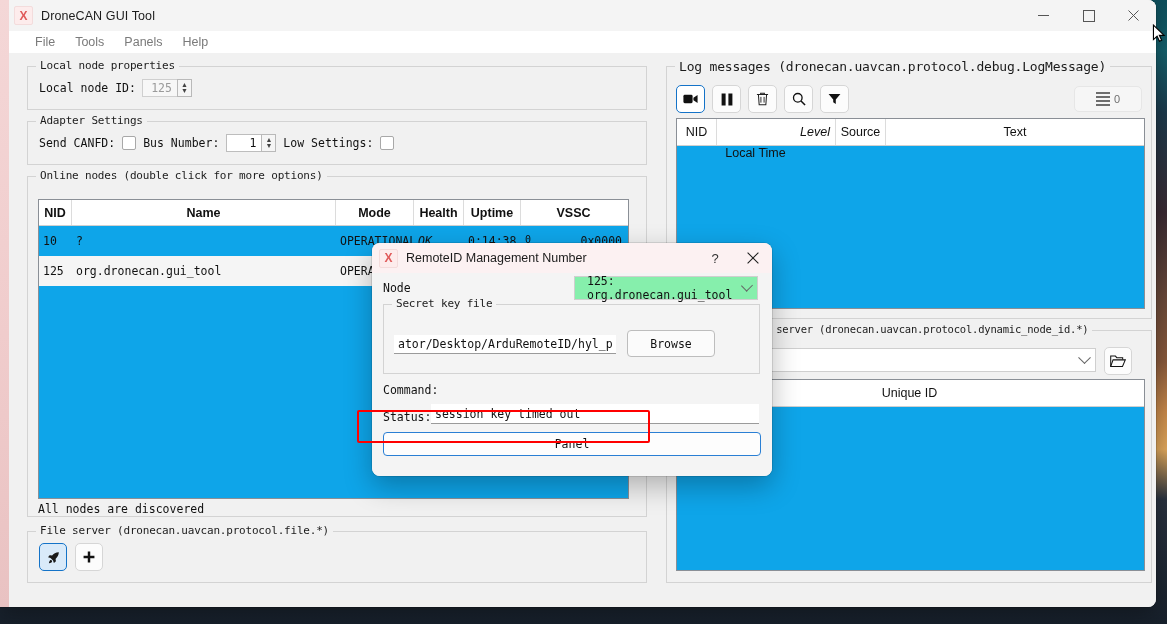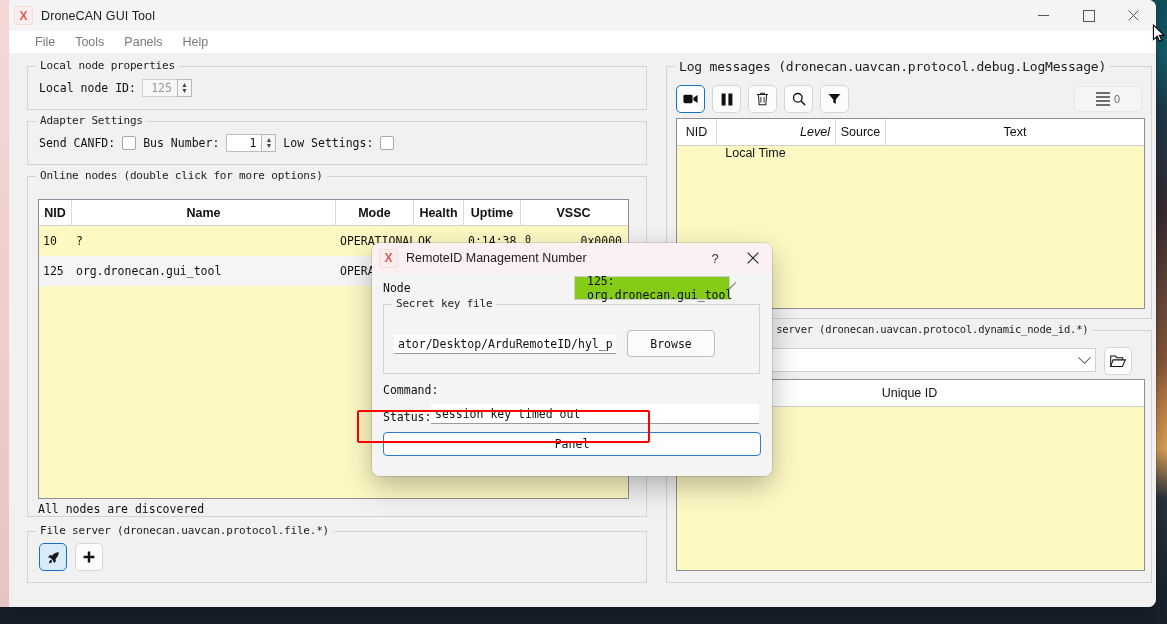--- a/index.html
+++ b/index.html
@@ -81,21 +81,21 @@
     width:13px;border:1px solid #b9b9b9;background:#f5f5f5;
     display:flex;flex-direction:column;justify-content:center;align-items:center;
   }
   .spin-btns i{font-style:normal;font-size:7px;line-height:6px;color:#444;}
   .cb{
     display:inline-block;width:12px;height:12px;border:1px solid #a8a8a8;
     background:#fff;vertical-align:middle;border-radius:2px;
   }
 
   
-  .tablebox{position:absolute;border:1px solid #8a8f96;background:#fef9c3;overflow:hidden;}
+  .tablebox{position:absolute;border:1px solid #8a8f96;background:#0ea5e9;overflow:hidden;}
   .thead{display:flex;height:25px;border-bottom:1px solid #d0d0d0;background:#fff;}
   .th{
     display:flex;align-items:center;justify-content:center;
     font-size:12.5px;font-weight:bold;color:#111;
     border-right:1px solid #dcdcdc;box-sizing:border-box;
   }
   .th.plain{font-weight:normal;}
   .trow{display:flex;height:28px;align-items:center;}
   .trow.alt{background:#f5f5f5;}
   .td{
@@ -241,21 +241,21 @@
               <div class="th" style="width:78px;">Mode</div>
               <div class="th" style="width:50px;">Health</div>
               <div class="th" style="width:57px;">Uptime</div>
               <div class="th" style="width:105px;border-right:none;">VSSC</div>
             </div>
 
             <div class="trow" style="height:30px;">
               <div class="td" style="width:33px;">10</div>
               <div class="td" style="width:264px;">?</div>
               <div class="td" style="width:78px;overflow:visible;">OPERATIONAL</div>
-              <div class="td" style="width:50px;">OK</div>
+              <div class="td" style="width:50px;font-style:italic;">OK</div>
               <div class="td" style="width:57px;overflow:visible;">0:14:38</div>
               <div class="td" style="width:105px;display:flex;justify-content:space-between;align-items:flex-start;">
                 <span style="font-size:10px;">0</span>
                 <span>0x0000</span>
               </div>
             </div>
 
             <div class="trow alt" style="height:30px;">
               <div class="td" style="width:33px;">125</div>
               <div class="td" style="width:264px;">org.dronecan.gui_tool</div>
@@ -380,21 +380,21 @@
         <svg width="12" height="12" viewBox="0 0 12 12">
           <path d="M0.6 0.6 L11.4 11.4 M11.4 0.6 L0.6 11.4" stroke="#222" stroke-width="1.1" fill="none"></path>
         </svg>
       </div>
     </div>
   </div>
 
   <div id="dlg-body">
 
     <span class="mono" style="position:absolute;left:11px;top:8px;">Node</span>
-    <div class="combo" style="position:absolute;left:202px;top:3px;width:156px;background:#84cc16;padding-left:12px;">
+    <div class="combo" style="position:absolute;left:202px;top:3px;width:184px;background:#86efac;padding-left:12px;">
       <span class="mono">125: org.dronecan.gui_tool</span>
       <span class="chev"></span>
     </div>
 
     <div class="groupbox" style="left:11px;top:31px;width:375px;height:68px;">
       <div class="group-title" style="background:#f4f4f4;">Secret key file</div>
       <input class="fieldline" style="position: absolute; left: 10px; top: 30px; width: 222px;" value="ator/Desktop/ArduRemoteID/hyl_private_key.dat">
       <div class="dbtn" style="position:absolute;left:243px;top:25px;width:86px;height:25px;">Browse</div>
     </div>
 

